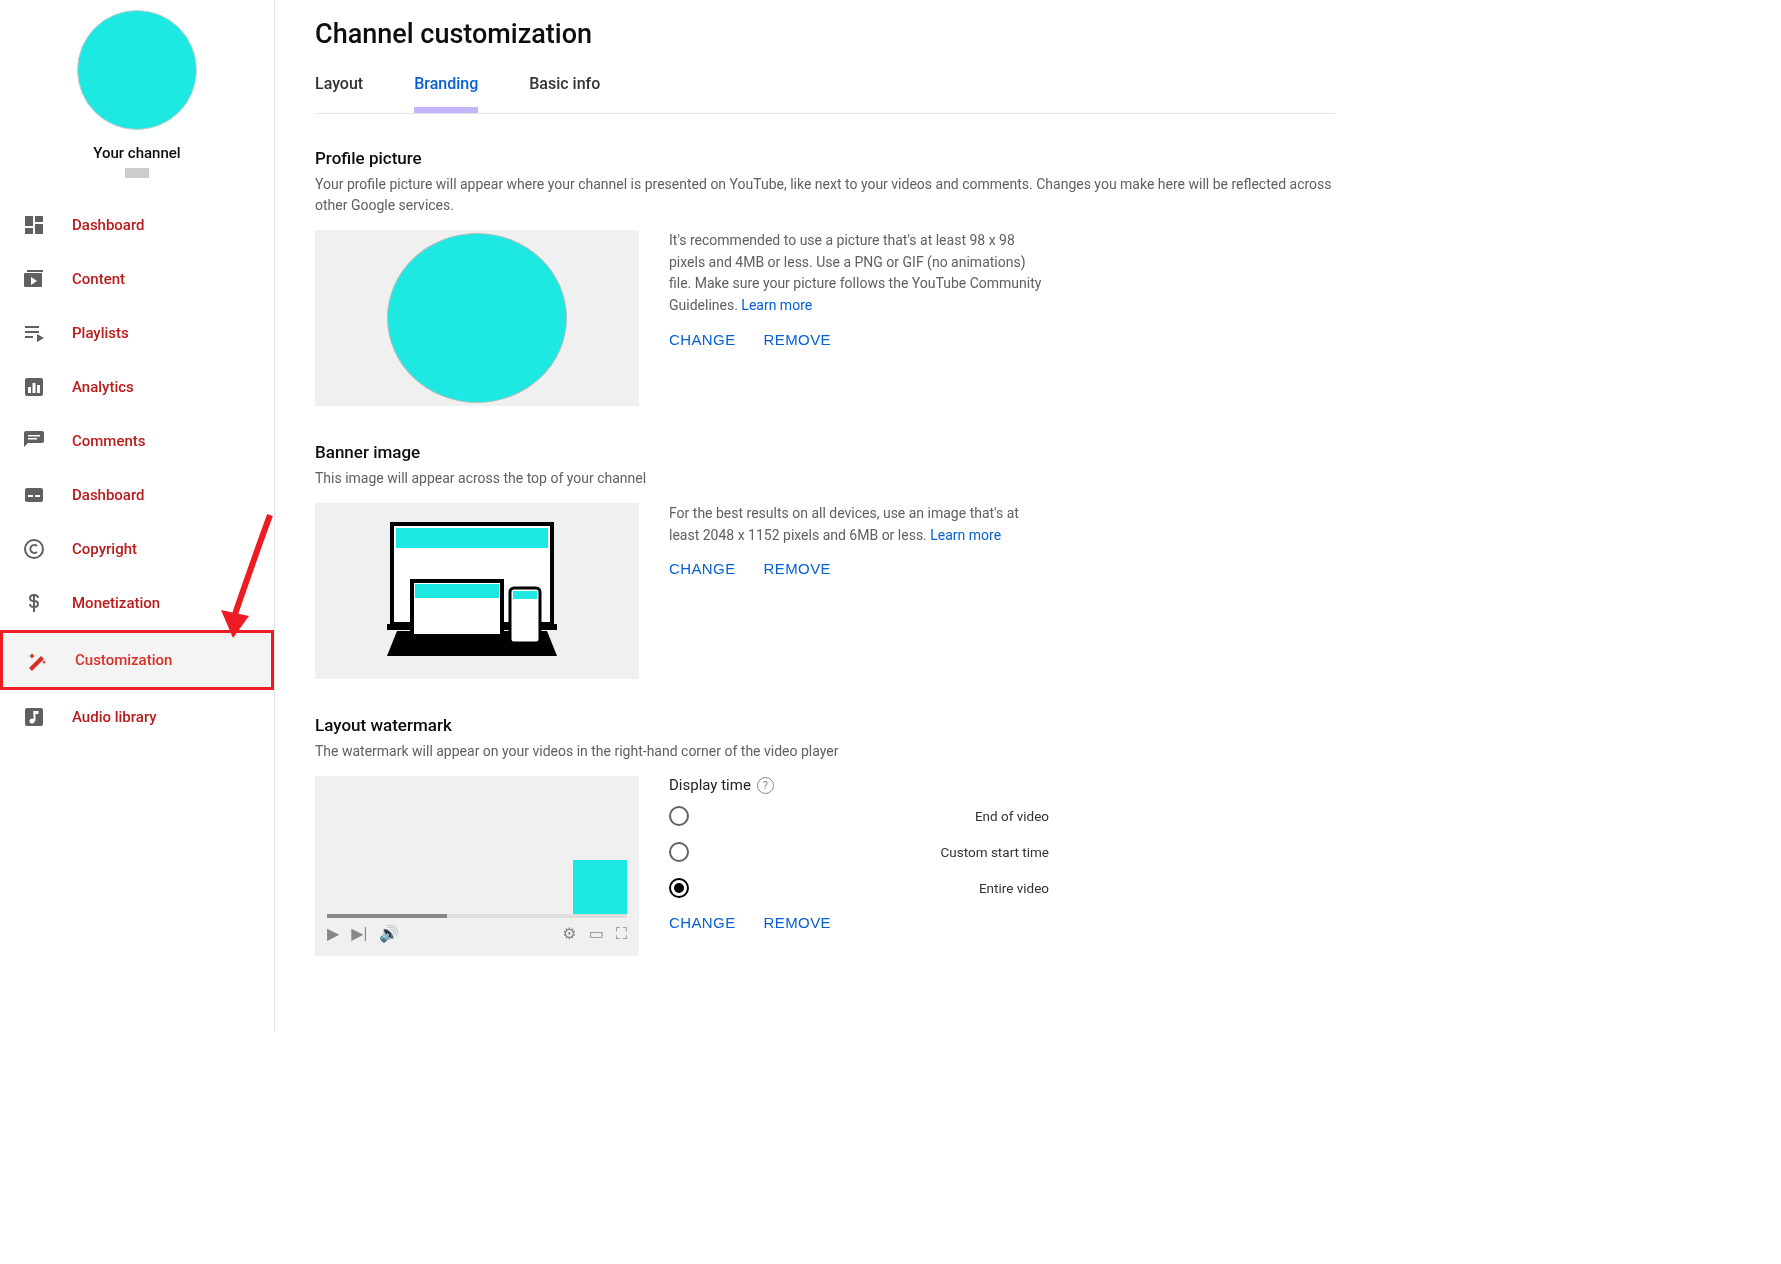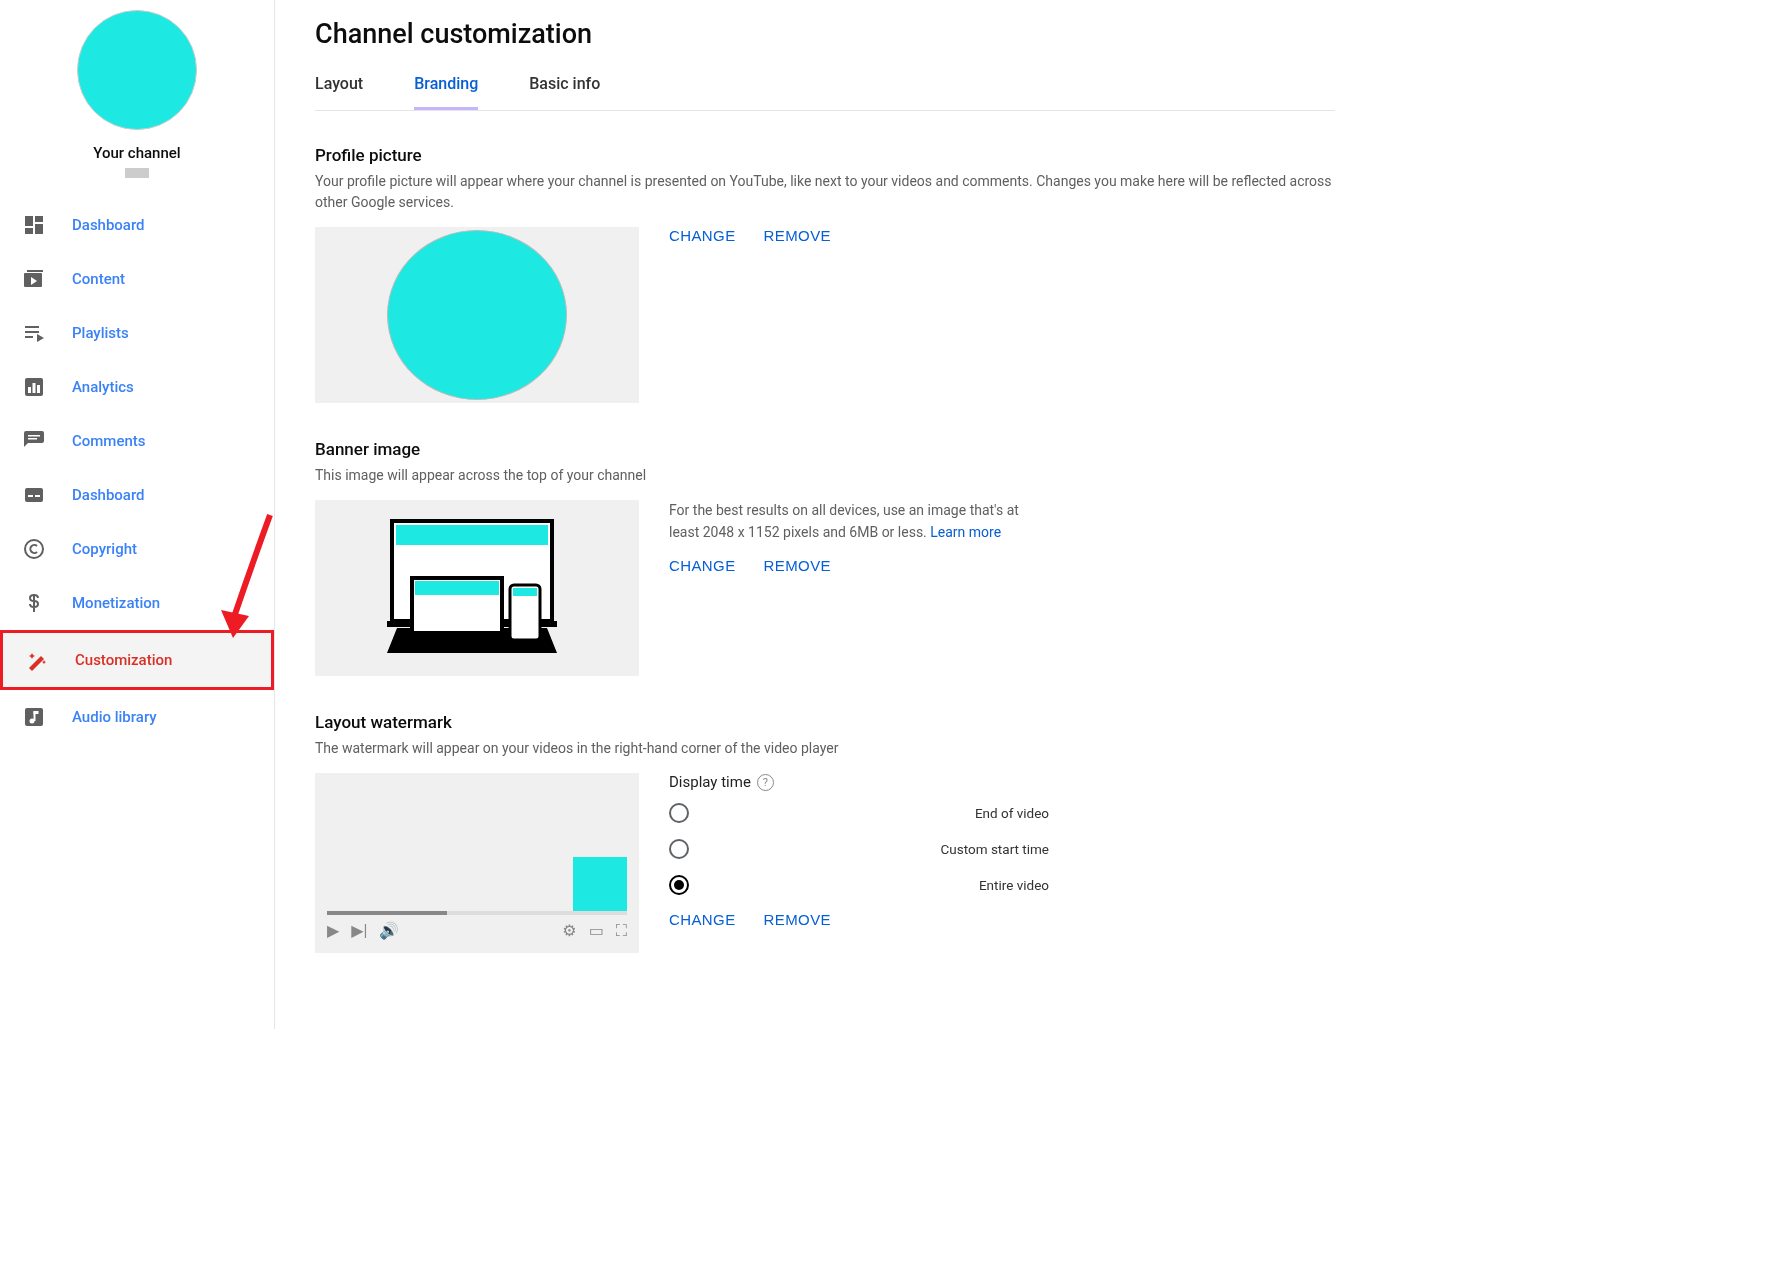--- a/index.html
+++ b/index.html
@@ -5,28 +5,28 @@
 * { margin: 0; padding: 0; box-sizing: border-box; }
 body { font-family: Roboto, Arial, sans-serif; color: #0d0d0d; background: #fff; width: 1781px; }
 .container { display: flex; }
 .sidebar { width: 275px; border-right: 1px solid #e5e5e5; padding-top: 10px; }
 .profile-block { text-align: center; padding: 0 20px 20px; }
 .avatar-lg { width: 120px; height: 120px; border-radius: 50%; background: #1de9e2; margin: 0 auto 14px; border: 1px solid #ccc; }
 .ch-label { font-size: 15px; font-weight: 500; margin-bottom: 6px; }
 .ch-name-redact { width: 24px; height: 10px; background: #ccc; margin: 0 auto; }
 .nav-item { display: flex; align-items: center; padding: 15px 22px; cursor: pointer; }
 .nav-item svg { width: 24px; height: 24px; flex-shrink: 0; }
-.nav-label { margin-left: 26px; font-size: 15px; color: #3b82f6; font-weight: 500; }
+.nav-label { margin-left: 26px; font-size: 15px; color: #b91c1c; font-weight: 500; }
 .nav-item.highlighted { background: #f4f4f4; border: 3.5px solid #ed1c24; }
 .nav-item.highlighted .nav-label { color: #d93025; }
 .main { flex: 1; padding: 18px 40px 40px; position: relative; max-width: 1100px; }
 .page-title { font-size: 27px; font-weight: 500; margin-bottom: 24px; }
 .tabs { display: flex; gap: 51px; border-bottom: 1px solid #e5e5e5; margin-bottom: 34px; }
 .tab { font-size: 16px; font-weight: 500; color: #333; padding-bottom: 14px; cursor: pointer; }
-.tab.active { color: #065fd4; border-bottom: 3px solid #c4b5fd; }
+.tab.active { color: #065fd4; border-bottom: 6px solid #c4b5fd; }
 .section { margin-bottom: 36px; }
 .section-title { font-size: 17px; font-weight: 500; margin-bottom: 6px; }
 .section-desc { font-size: 14px; color: #606060; margin-bottom: 14px; line-height: 1.5; }
 .row { display: flex; gap: 30px; align-items: flex-start; }
 .preview-box { width: 324px; height: 176px; background: #f0f0f0; display: flex; align-items: center; justify-content: center; flex-shrink: 0; }
 .preview-box.video { height: 180px; position: relative; display: block; }
 .right-col { flex: 1; max-width: 380px; }
 .reco { font-size: 14px; color: #606060; line-height: 1.55; margin-bottom: 14px; }
 .link { color: #065fd4; cursor: pointer; }
 .btn-row { display: flex; gap: 28px; }
@@ -159,20 +159,21 @@
     </div>
 
     <section class="section">
       <h2 class="section-title">Profile picture</h2>
       <p class="section-desc">Your profile picture will appear where your channel is presented on YouTube, like next to your videos and comments. Changes you make here will be reflected across other Google services.</p>
       <div class="row">
         <div class="preview-box">
           <div class="avatar-preview"></div>
         </div>
         <div class="right-col">
+          <p class="reco"><span>It's recommended to use a picture that's at least 98 x 98 pixels and 4MB or less. Use a PNG or GIF (no animations) file. Make sure your picture follows the YouTube Community Guidelines. </span><span class="link">Learn more</span></p>
           <div class="btn-row">
             <button class="txt-btn">CHANGE</button>
             <button class="txt-btn">REMOVE</button>
           </div>
         </div>
       </div>
     </section>
 
     <section class="section">
       <h2 class="section-title">Banner image</h2>

